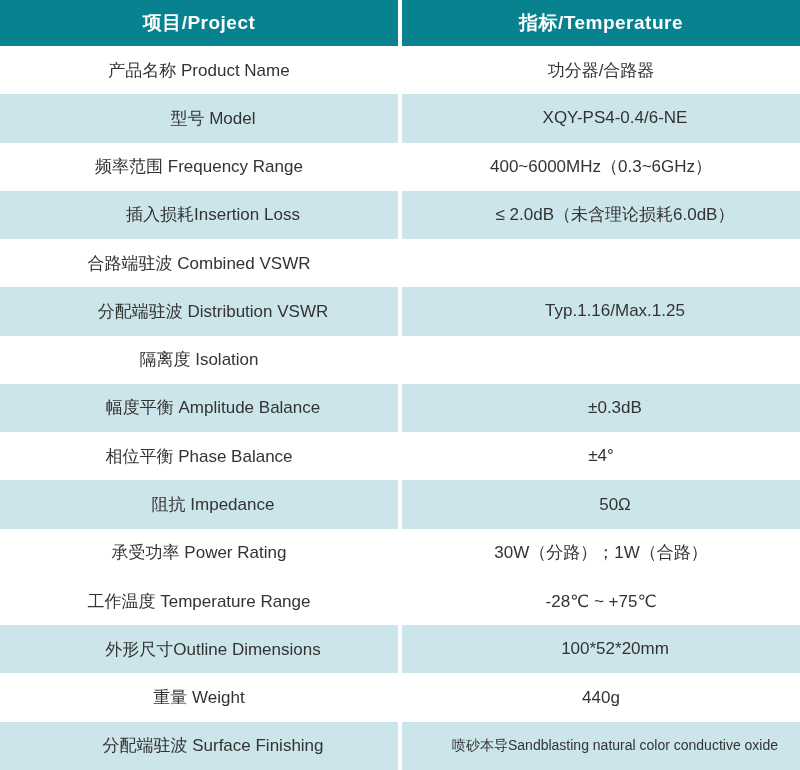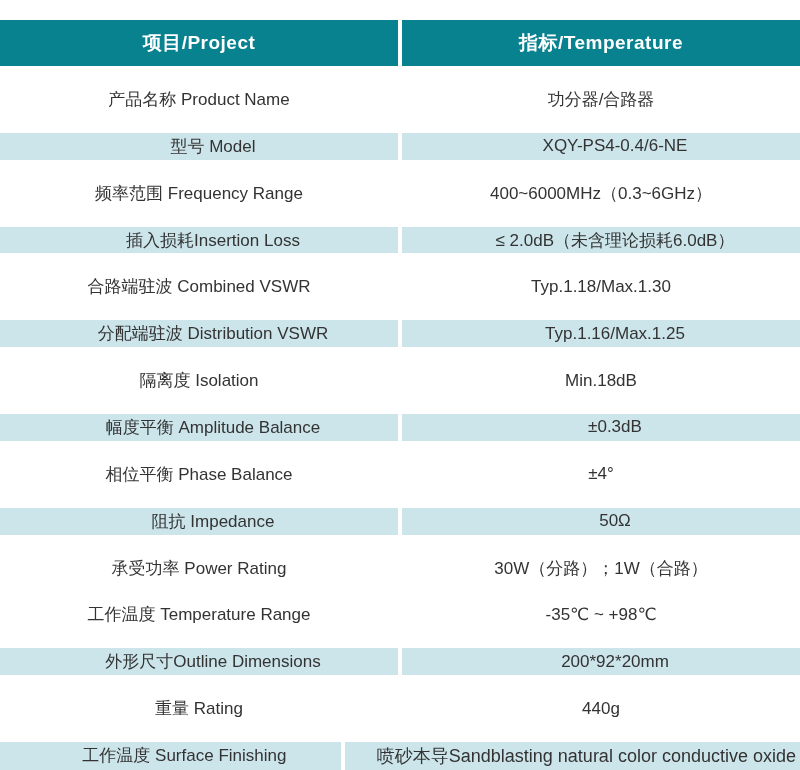--- a/index.html
+++ b/index.html
@@ -13,21 +13,20 @@
     height: 770px;
     display: flex;
     flex-direction: column;
     overflow: hidden;
     background: #ffffff;
   }
   .row {
     display: flex;
     flex: 1 1 auto;
     min-height: 0;
-    margin-top: 20px;
   }
   .row.header {
     flex: 0 0 46px;
     height: 46px;
   }
   .cell {
     display: flex;
     align-items: center;
     justify-content: center;
     text-align: center;
@@ -44,21 +43,21 @@
     font-weight: bold;
     letter-spacing: 0.5px;
   }
   .row.plain .cell { background: #ffffff; }
   .row.alt   .cell { background: #CCE5EA; padding-left: 32px; }
   .row .cell.body-cell {
     color: #333333;
     font-size: 17px;
   }
   .row .cell .small {
-    font-size: 18px;
+    font-size: 14px;
     white-space: nowrap;
   }
 </style>
 </head>
 <body>
 
 <div class="spec-table">
   <div class="row header">
     <div class="cell left">项目/Project</div>
     <div class="divider"></div>
@@ -104,43 +103,37 @@
     <div class="cell right body-cell">
       <span>≤ 2.0dB（未含理论损耗6.0dB）</span>
     </div>
   </div>
 
   <div class="row plain">
     <div class="cell left body-cell">
       <span>合路端驻波 Combined VSWR</span>
     </div>
     <div class="divider"></div>
-    <div class="cell right body-cell">
-      <span>Typ.1.18/Max.1.30</span>
-    </div>
   </div>
 
   <div class="row alt">
     <div class="cell left body-cell">
       <span>分配端驻波 Distribution VSWR</span>
     </div>
     <div class="divider"></div>
     <div class="cell right body-cell">
       <span>Typ.1.16/Max.1.25</span>
     </div>
   </div>
 
   <div class="row plain">
     <div class="cell left body-cell">
       <span>隔离度 Isolation</span>
     </div>
     <div class="divider"></div>
-    <div class="cell right body-cell">
-      <span>Min.18dB</span>
-    </div>
   </div>
 
   <div class="row alt">
     <div class="cell left body-cell">
       <span>幅度平衡 Amplitude Balance</span>
     </div>
     <div class="divider"></div>
     <div class="cell right body-cell">
       <span>±0.3dB</span>
     </div>
@@ -176,47 +169,47 @@
     </div>
   </div>
 
 
   <div class="row plain">
     <div class="cell left body-cell">
       <span>工作温度 Temperature Range</span>
     </div>
     <div class="divider"></div>
     <div class="cell right body-cell">
-      <span>-35℃ ~ +98℃</span>
+      <span>-28℃ ~ +75℃</span>
     </div>
   </div>
 
   <div class="row alt">
     <div class="cell left body-cell">
       <span>外形尺寸Outline Dimensions</span>
     </div>
     <div class="divider"></div>
     <div class="cell right body-cell">
-      <span>200*92*20mm</span>
-    </div>
-  </div>
-
-  <div class="row plain">
-    <div class="cell left body-cell">
-      <span>重量 Rating</span>
+      <span>100*52*20mm</span>
+    </div>
+  </div>
+
+  <div class="row plain">
+    <div class="cell left body-cell">
+      <span>重量 Weight</span>
     </div>
     <div class="divider"></div>
     <div class="cell right body-cell">
       <span>440g</span>
     </div>
   </div>
 
   <div class="row alt">
     <div class="cell left body-cell">
-      <span>工作温度 Surface Finishing</span>
+      <span>分配端驻波 Surface Finishing</span>
     </div>
     <div class="divider"></div>
     <div class="cell right body-cell">
       <span class="small">喷砂本导Sandblasting natural color conductive oxide</span>
     </div>
   </div>
 </div>
 </div>
 
 </body></html>

